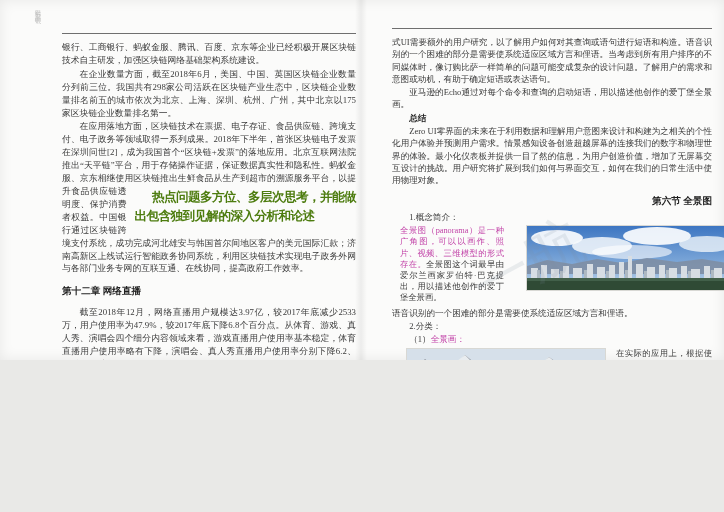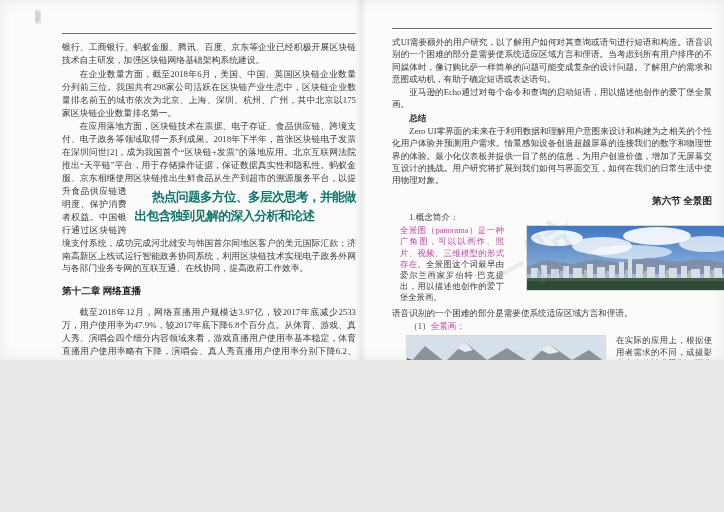--- a/index.html
+++ b/index.html
@@ -7,21 +7,21 @@
           font-family:"Liberation Serif",serif;color:#3a3a3a;box-shadow:inset 0 0 14px rgba(0,0,0,.08);}
   .gutter{position:absolute;left:355px;top:0;width:12px;height:512px;
           background:linear-gradient(90deg,rgba(0,0,0,0) 0%,rgba(0,0,0,.06) 50%,rgba(0,0,0,0) 100%);}
   .rule{border-top:1px solid #6f6f6f;margin-bottom:7px;}
   p{margin:0 0 1px 0;}
   .ind{text-indent:2em;}
   .jt{text-align:justify;}
 
   
   .lcol{position:absolute;left:62px;top:33px;width:294px;font-size:8.8px;line-height:12.9px;}
-  .red-note{float:right;margin:3px 0 3px 8px;color:#0f766e;font-family:"Liberation Sans",sans-serif;
+  .red-note{float:right;margin:3px 0 3px 8px;color:#4d7c0f;font-family:"Liberation Sans",sans-serif;
             font-weight:bold;font-size:12.6px;line-height:19px;letter-spacing:-.6px;white-space:nowrap;text-align:left;}
   .chap{text-align:left;font-weight:bold;color:#1e1e1e;margin:10px 0 8px;font-size:9.6px;}
   .ctitle{font-weight:bold;font-size:13px;color:#1e1e1e;margin:13px 0 8px;font-family:"Liberation Sans",sans-serif;}
   .crow{display:flex;align-items:center;margin-bottom:4px;justify-content:flex-end;}
   .clab{width:46px;text-align:right;font-size:7.4px;color:#444;padding-right:5px;line-height:9px;flex:none;}
   .cbars{flex:1;}
   .cline{display:flex;align-items:center;height:9px;}
   .cbar{height:7px;}
   .cval{font-size:6.8px;color:#444;margin-left:3px;font-family:"Liberation Sans",sans-serif;}
 
@@ -194,20 +194,21 @@
               <rect x="161" y="45" width="3" height="9"></rect>
             <rect x="184" y="44" width="3" height="10"></rect>
           </g>
           <rect y="54" width="206" height="10" fill="#2f4a35"></rect>
           <rect y="52" width="206" height="3" fill="#42604a"></rect>
         </svg>
       </div>
     </div>
 
     <p class="jt">语音识别的一个困难的部分是需要使系统适应区域方言和俚语。</p>
+    <p class="ind">2.分类：</p>
     <p class="ind"><span>（1）</span><span class="mag">全景画：</span></p>
 
     <div class="lakerow">
       <div class="photo">
         <svg width="198" height="72" viewBox="0 0 198 72">
           <rect width="198" height="72" fill="#d6e0ea"></rect>
           <path d="M0 30 L18 10 L38 26 L58 6 L80 24 L100 12 L122 26 L142 8 L165 24 L182 14 L198 26 L198 40 L0 40 Z" fill="#8d9299"></path>
           <path d="M50 12 L58 6 L66 14 L58 16 Z" fill="#e8ecef"></path>
           <path d="M134 14 L142 8 L152 16 L142 18 Z" fill="#e8ecef"></path>
           <path d="M0 40 L0 22 L22 30 L40 24 L60 34 L84 28 L108 36 L132 30 L156 36 L178 30 L198 36 L198 42 L0 42 Z" fill="#6f6b64"></path>

